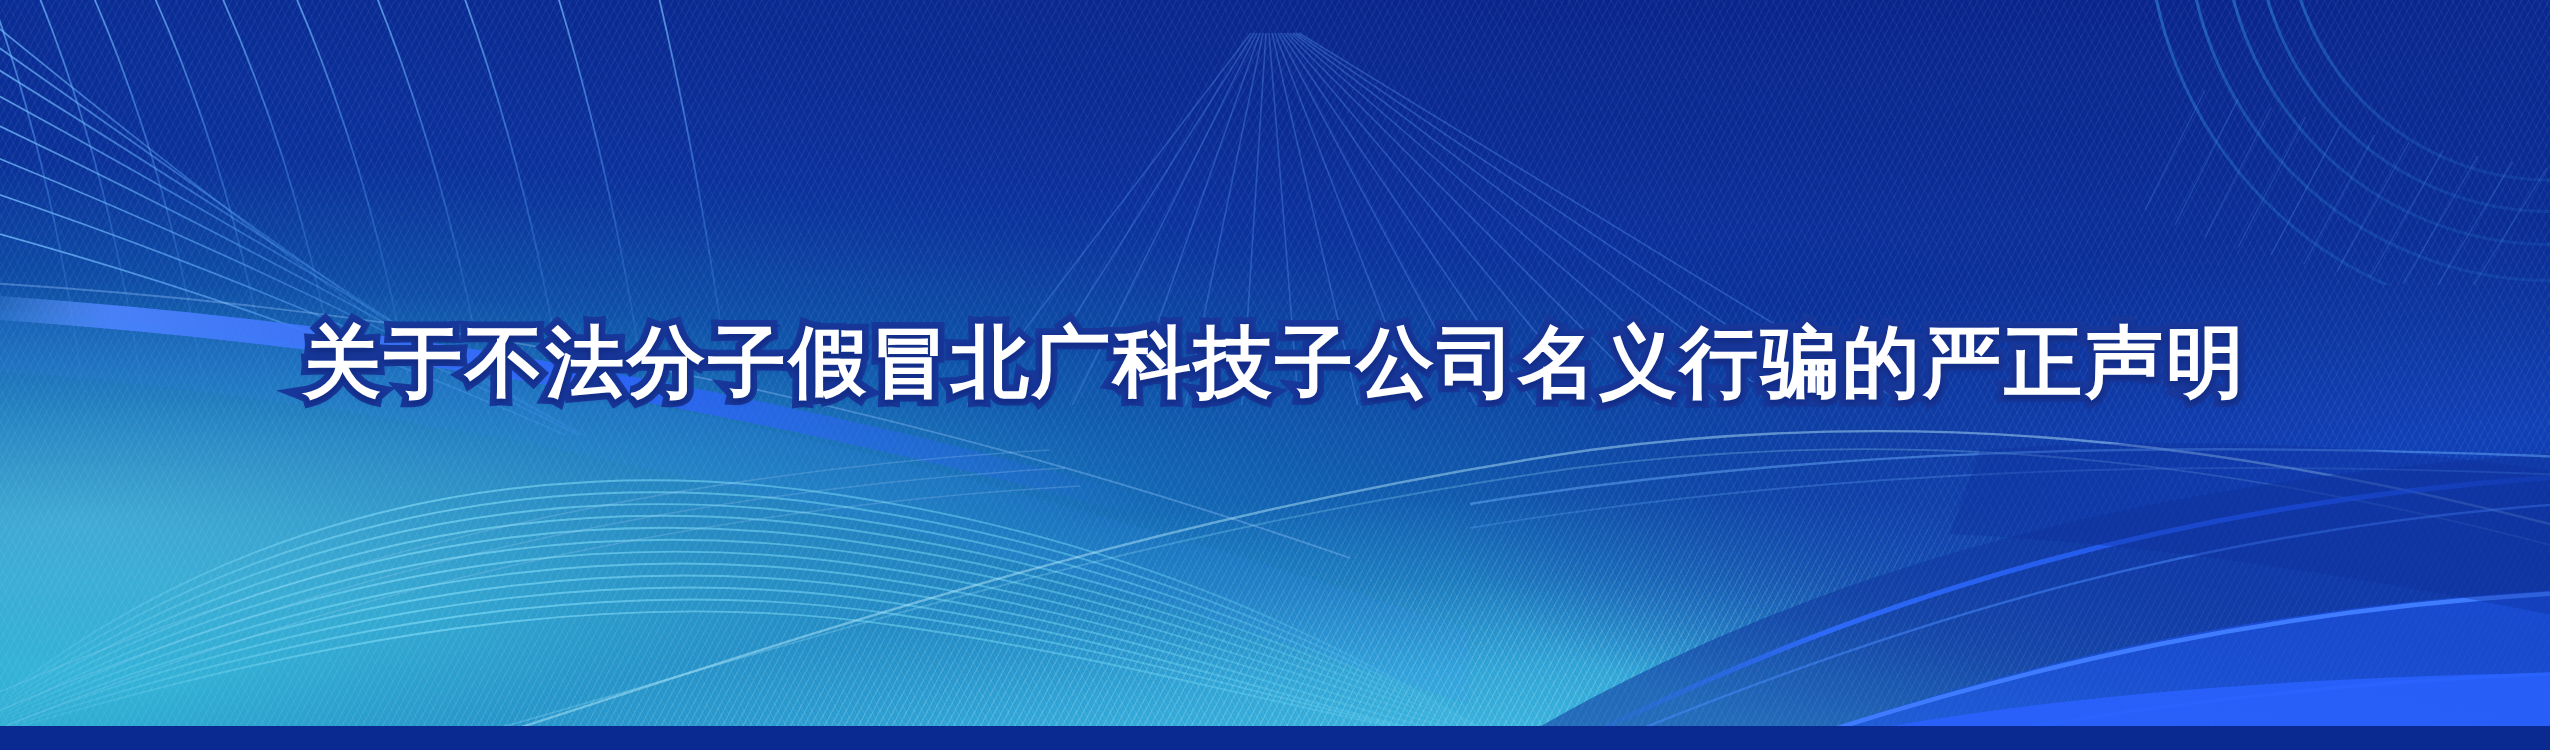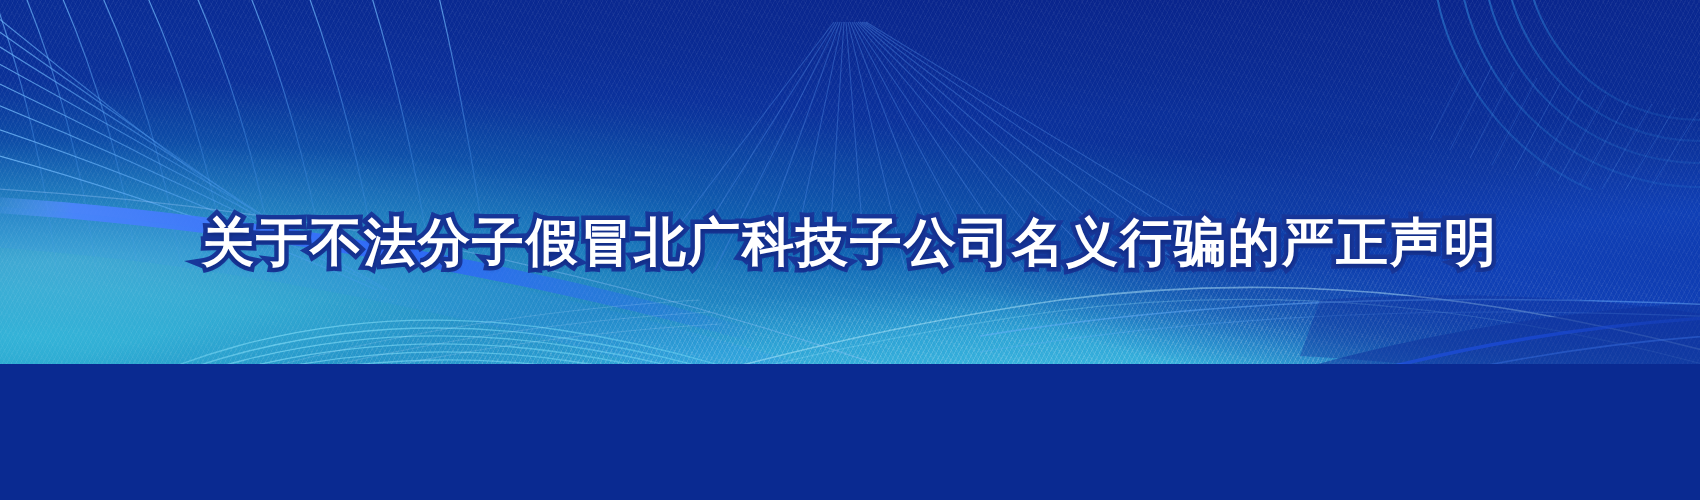--- a/index.html
+++ b/index.html
@@ -7,21 +7,21 @@
   html, body {
     width:1700px; height:500px;
     background:#0a2a91;
     font-family:"Liberation Sans", sans-serif;
     overflow:hidden;
   }
 
   #banner {
     position:relative;
     width:1700px;
-    height:364px;
+    height:484px;
     overflow:hidden;
     background:#0a2a91;
   }
 
   
   .layer { position:absolute; inset:0; pointer-events:none; }
 
   .bg-base {
     background:
       radial-gradient(130% 95% at 2% 92%,  #2fb6d8 0%,  #2aa7cf 13%, #1c83bd 27%, #1268b5 41%, #0d4aa6 58%, #0a3199 74%, #082a8f 100%),

